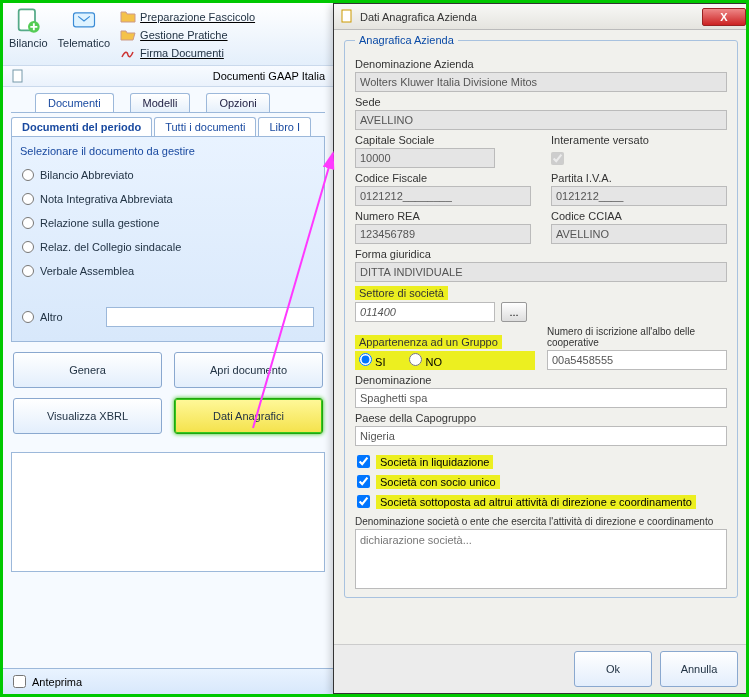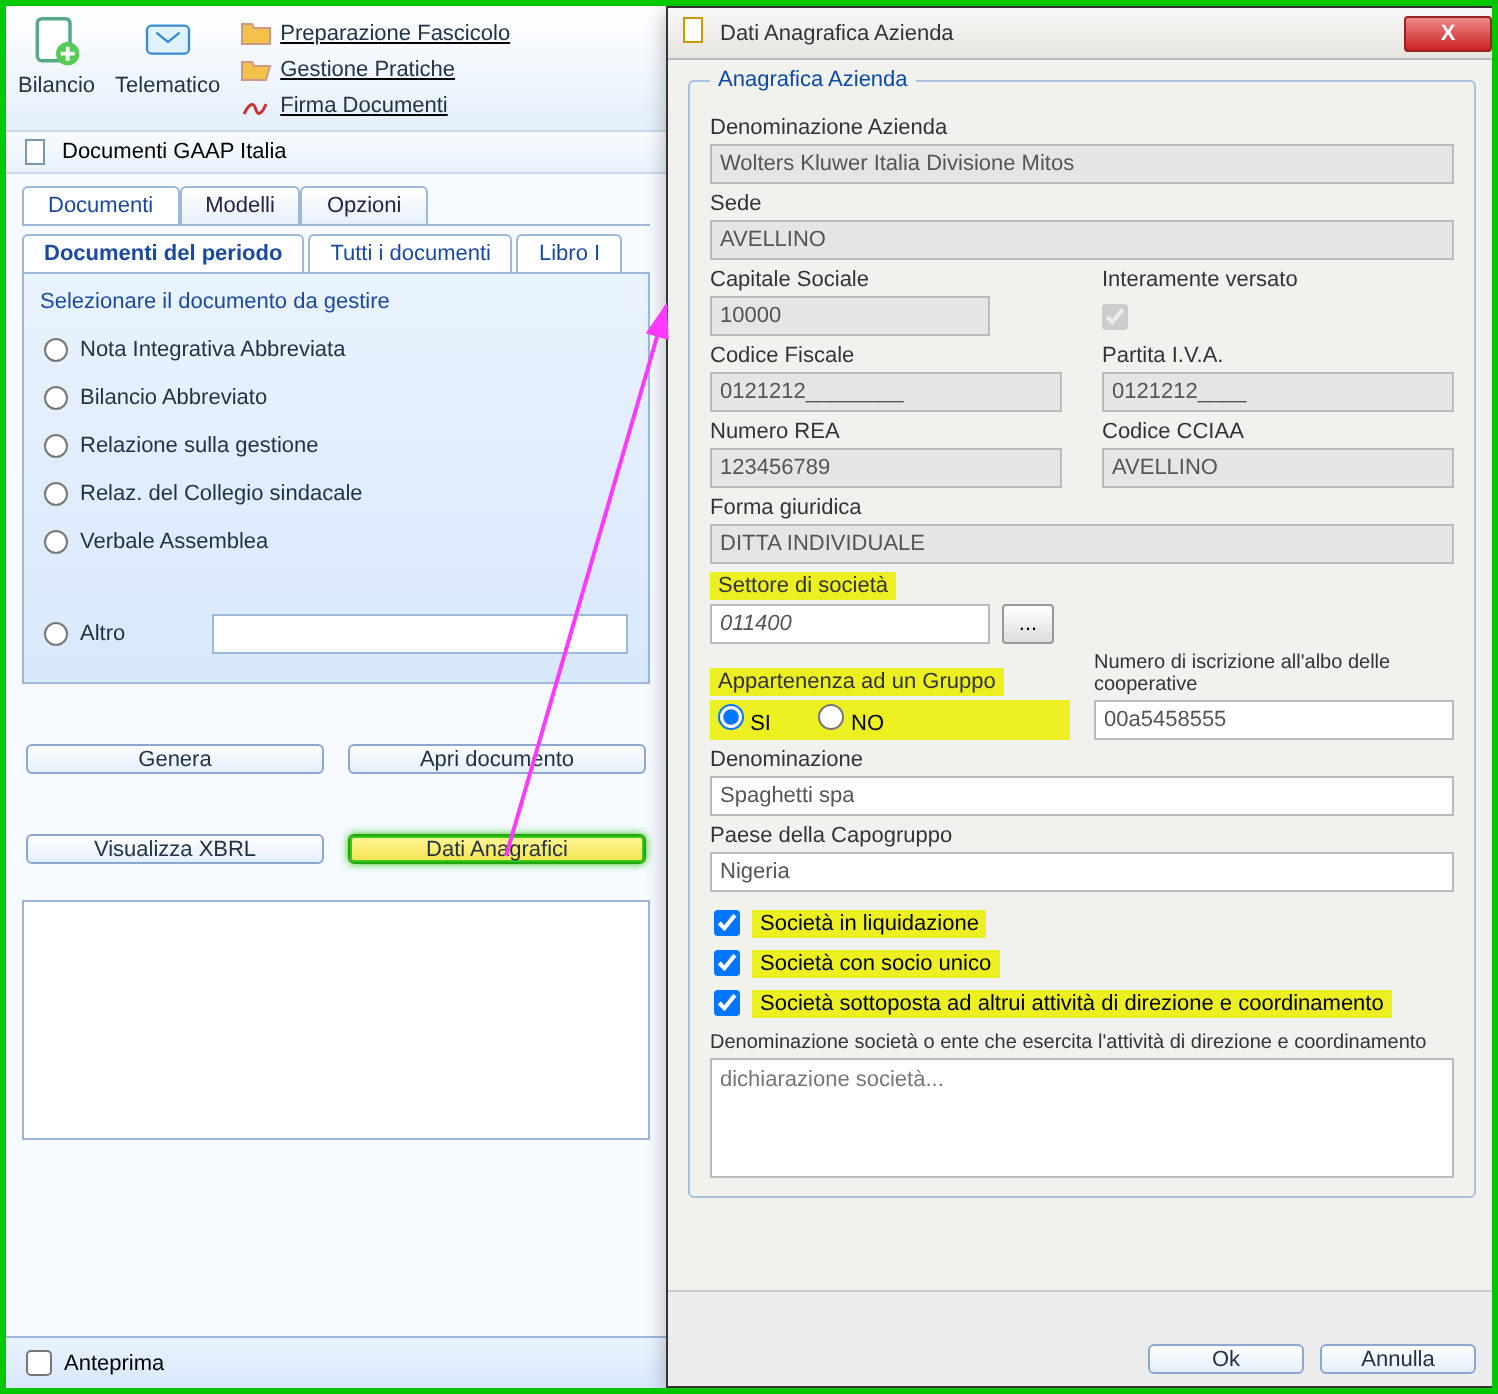--- a/index.html
+++ b/index.html
@@ -7,39 +7,39 @@
 
 
 .bgwin { position: absolute; left: 0; top: 0; width: 330px; height: 691px; background: linear-gradient(to bottom, #e9f2fb 0, #d7e7fa 48px, #d7e7fa 62px, #f6faff 62px); }
 .ribbon { display: flex; gap: 10px; padding: 4px 6px 2px; background: linear-gradient(to bottom,#ffffff,#e4effb); height: 62px; }
 .ribgrp { display: flex; flex-direction: column; align-items: center; gap: 2px; color: #234; }
 .ribgrp .icn { width: 28px; height: 28px; display:flex; align-items:center; justify-content:center; }
 .ribrow { display: flex; gap: 4px; align-items: center; color:#234; }
 .ribrow .icn { width:16px; height:16px; }
 .riblinks { display:flex; flex-direction:column; gap:2px; padding-top:2px;text-decoration:underline;}
 
-.docbar { background: linear-gradient(to bottom,#f8fbff,#eaf2fc); border-top:1px solid #cad9ec; border-bottom:1px solid #cad9ec; padding: 3px 8px; display:flex; align-items:center; gap:6px; }
+.docbar { background: linear-gradient(to bottom,#f8fbff,#eaf2fc); border-top:1px solid #cad9ec; border-bottom:1px solid #cad9ec; padding: 3px 8px; display:flex; align-items:center; gap:6px;justify-content:space-between; }
 .docbar .icn { width:14px; height:14px; }
 
-.tabs1 { display:flex; gap:0; padding: 6px 8px 0; }
+.tabs1 { display:flex; gap:16px; padding: 6px 8px 0; margin-left: 24px; }
 .tab1 { background: linear-gradient(to bottom,#fff,#e6f0fb); border:1px solid #9cb8da; border-bottom:none; border-radius:3px 3px 0 0; padding:3px 12px; color:#224; }
 .tab1.sel { background:#fff; color:#1a4aa0; font-weight:normal; }
 .tabs1bar { border-bottom:1px solid #9cb8da; margin:0 8px; }
 
 .tabs2 { display:flex; gap:2px; padding: 4px 8px 0; }
 .tab2 { background:#fff; border:1px solid #9cb8da; border-bottom:none; border-radius:3px 3px 0 0; padding:3px 10px; color:#1a4aa0; }
 .tab2.sel { font-weight:bold; }
 .panel { margin:0 8px; border:1px solid #9cb8da; background: linear-gradient(to bottom,#e9f3ff,#d8e8fb); padding:8px; }
 .panel .hint { color:#1a4aa0; margin-bottom:6px; }
 .optrow { display:flex; align-items:center; gap:6px; padding:6px 2px; color:#234;}
 .optrow input[type=radio] { width:12px; height:12px; }
 .optrow.altro input[type=text] { flex:1; height:20px; background:#fff; border:1px solid #9cb8da; }
 
 .btnrow { display:flex; gap:12px; padding:10px; }
-.xpbtn { flex:1 1 0; height:15px; background:linear-gradient(to bottom,#fff,#e3eefc); border:1px solid #8aa8cf; border-radius:3px; display:flex; align-items:center; justify-content:center; color:#234;margin-top:20px; }
+.xpbtn { flex:1 1 0; height:36px; background:linear-gradient(to bottom,#fff,#e3eefc); border:1px solid #8aa8cf; border-radius:3px; display:flex; align-items:center; justify-content:center; color:#234; }
 .xpbtn.hl { background: linear-gradient(to bottom,#fff89a,#f4e24b); border-color:#22a50f; box-shadow:0 0 0 1px #35c81a inset, 0 0 4px #34c819; }
 
 .preview { margin:8px; background:#fff; border:1px solid #9cb8da; height:120px; }
 .footer { position:absolute; left:0; right:0; bottom:0; padding:6px 10px; background: linear-gradient(to bottom,#e9f3ff,#d8e8fb); border-top:1px solid #9cb8da; display:flex; align-items:center; gap:6px;}
 
 
 .dlg { position:absolute; left:330px; top:0; width:416px; height:691px; background:#f1f1ed; border:1px solid #333; display:flex; flex-direction:column; box-shadow:-2px 2px 8px rgba(0,0,0,.2);}
 .titlebar { height:26px; background:linear-gradient(to bottom,#f8f8f6,#e5e4df); border-bottom:1px solid #bbb; display:flex; align-items:center; padding:0 2px 0 6px; gap:6px;justify-content:flex-end; }
 .titlebar .ttl { flex:1; color:#333; }
 .closebtn { width:44px; height:18px; background:linear-gradient(to bottom,#e88,#c22); border:1px solid #922; border-radius:2px; display:flex; align-items:center; justify-content:center; color:#fff; font-weight:bold;}
@@ -127,25 +127,25 @@
   <div class="tabs2">
     <div class="tab2 sel">Documenti del periodo</div>
     <div class="tab2">Tutti i documenti</div>
     <div class="tab2">Libro I</div>
   </div>
 
   <div class="panel">
     <div class="hint">Selezionare il documento da gestire</div>
     <label class="optrow">
         <input type="radio" name="d" style="">
+        <span>Bilancio Abbreviato</span>
+      </label>
+    <label class="optrow">
+        <input type="radio" name="d" style="">
         <span>Nota Integrativa Abbreviata</span>
-      </label>
-    <label class="optrow">
-        <input type="radio" name="d" style="">
-        <span>Bilancio Abbreviato</span>
       </label>
     <label class="optrow">
         <input type="radio" name="d" style="">
         <span>Relazione sulla gestione</span>
       </label>
     <label class="optrow">
         <input type="radio" name="d" style="">
         <span>Relaz. del Collegio sindacale</span>
       </label>
     <label class="optrow">

